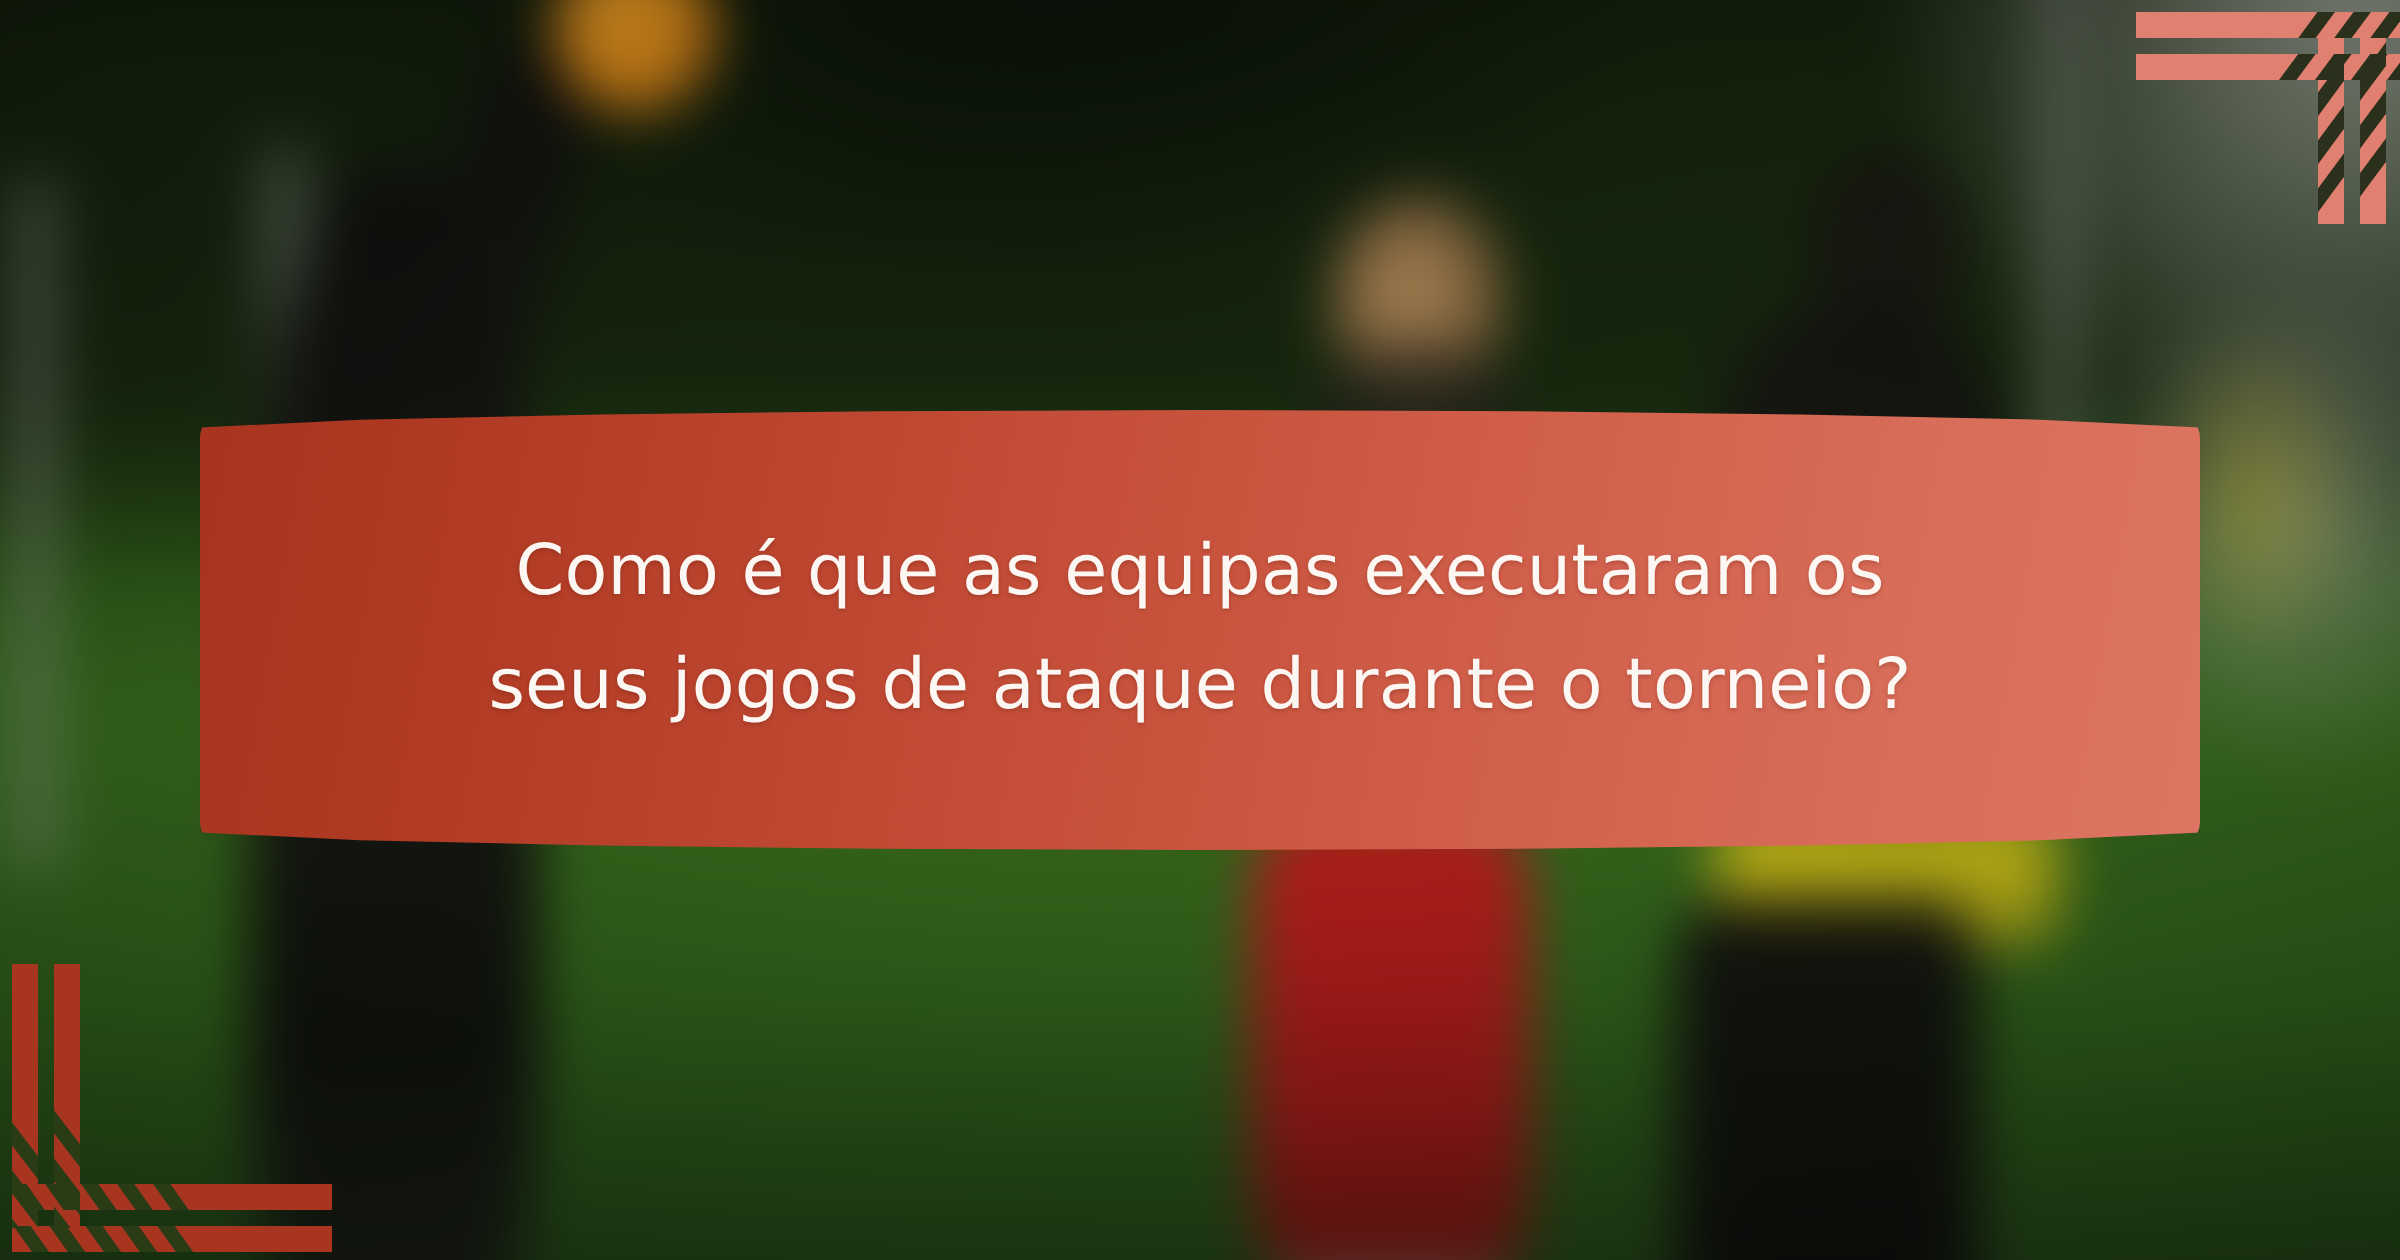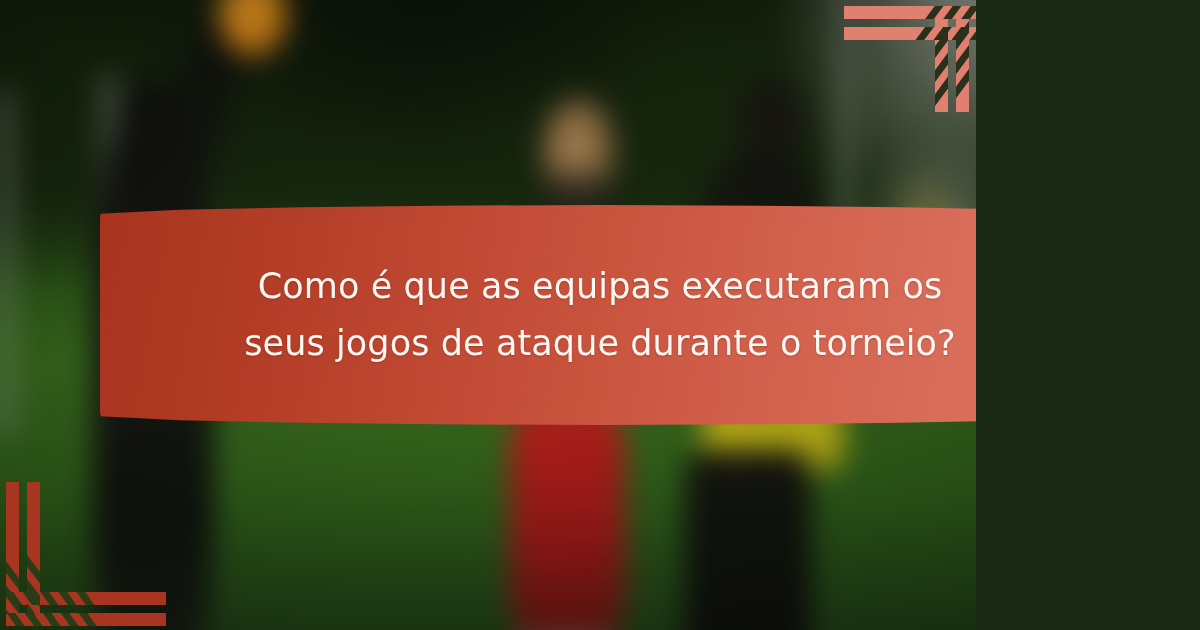--- a/index.html
+++ b/index.html
@@ -8,21 +8,21 @@
   html, body {
     width:1200px;
     height:630px;
     overflow:hidden;
     background:#1b2a14;
     font-family:"DejaVu Sans", sans-serif;
   }
 
   #stage {
     position:relative;
-    width:976px;
+    width:1200px;
     height:630px;
     overflow:hidden;
   }
 
   
   .photo {
     position:absolute;
     inset:-60px;
     overflow:hidden;
     filter: blur(14px) saturate(1.05);

